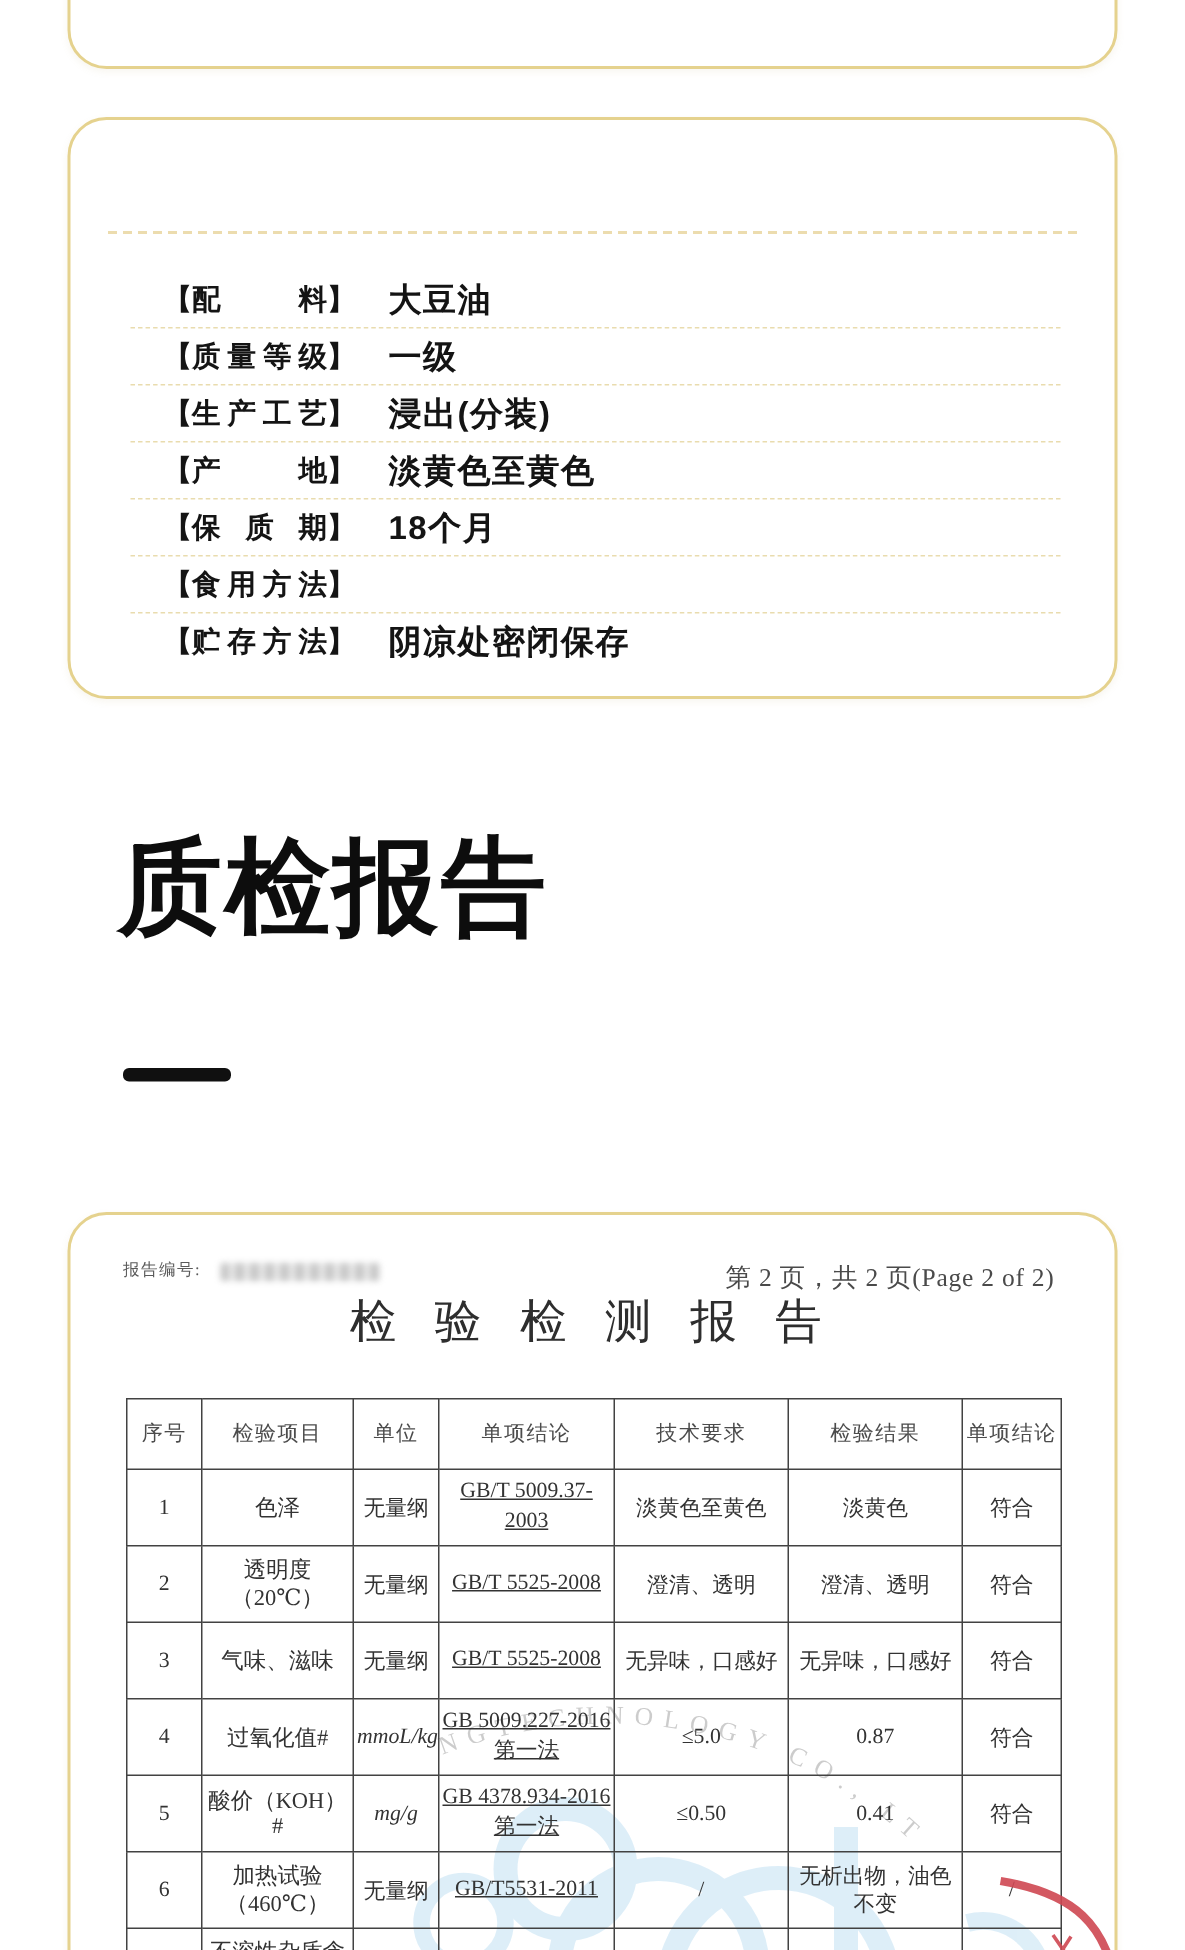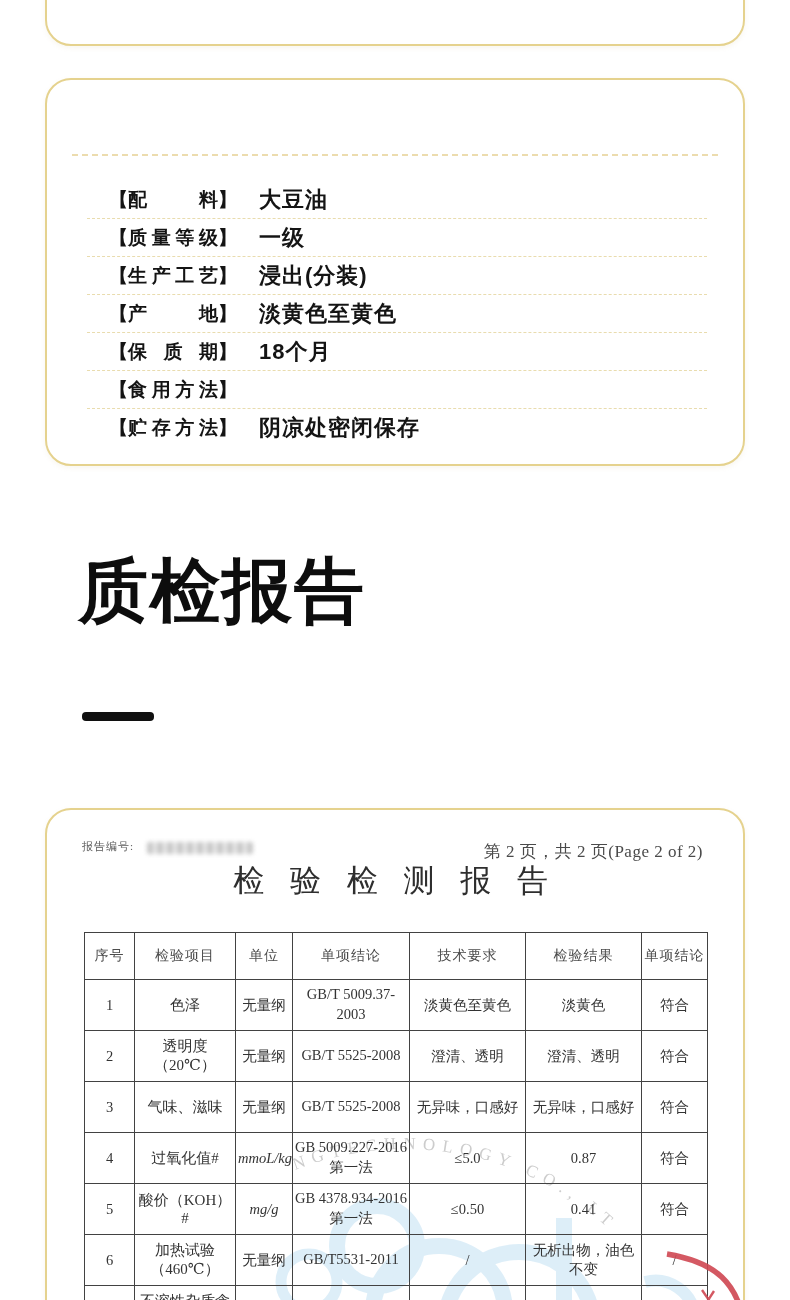--- a/index.html
+++ b/index.html
@@ -69,21 +69,21 @@
     border-collapse:collapse;table-layout:fixed;
     font-family:"Liberation Serif","DejaVu Serif",serif;color:#333;
   }
   .report-table th,.report-table td{
     border:1.6px solid #424242;text-align:center;vertical-align:middle;
     padding:1px 2px;overflow:hidden;
   }
   .report-table th{height:44px;font-size:14px;font-weight:500;color:#4c4c4c;letter-spacing:1px;}
   .report-table td{height:48px;font-size:14.5px;}
   .report-table td:nth-child(2){font-size:15px;}
-  .report-table td:nth-child(4){white-space:pre-line;line-height:1.35;}
+  .report-table td:nth-child(4){white-space:pre-line;line-height:1.35;text-decoration:underline;}
   .report-table td.it{font-style:italic;}
   
   .wm-under{position:absolute;left:0;top:0;z-index:1;pointer-events:none;}
   .wm-over{position:absolute;left:0;top:0;z-index:3;pointer-events:none;}
 </style>
 </head>
 <body>
 
 <div class="page">
 

